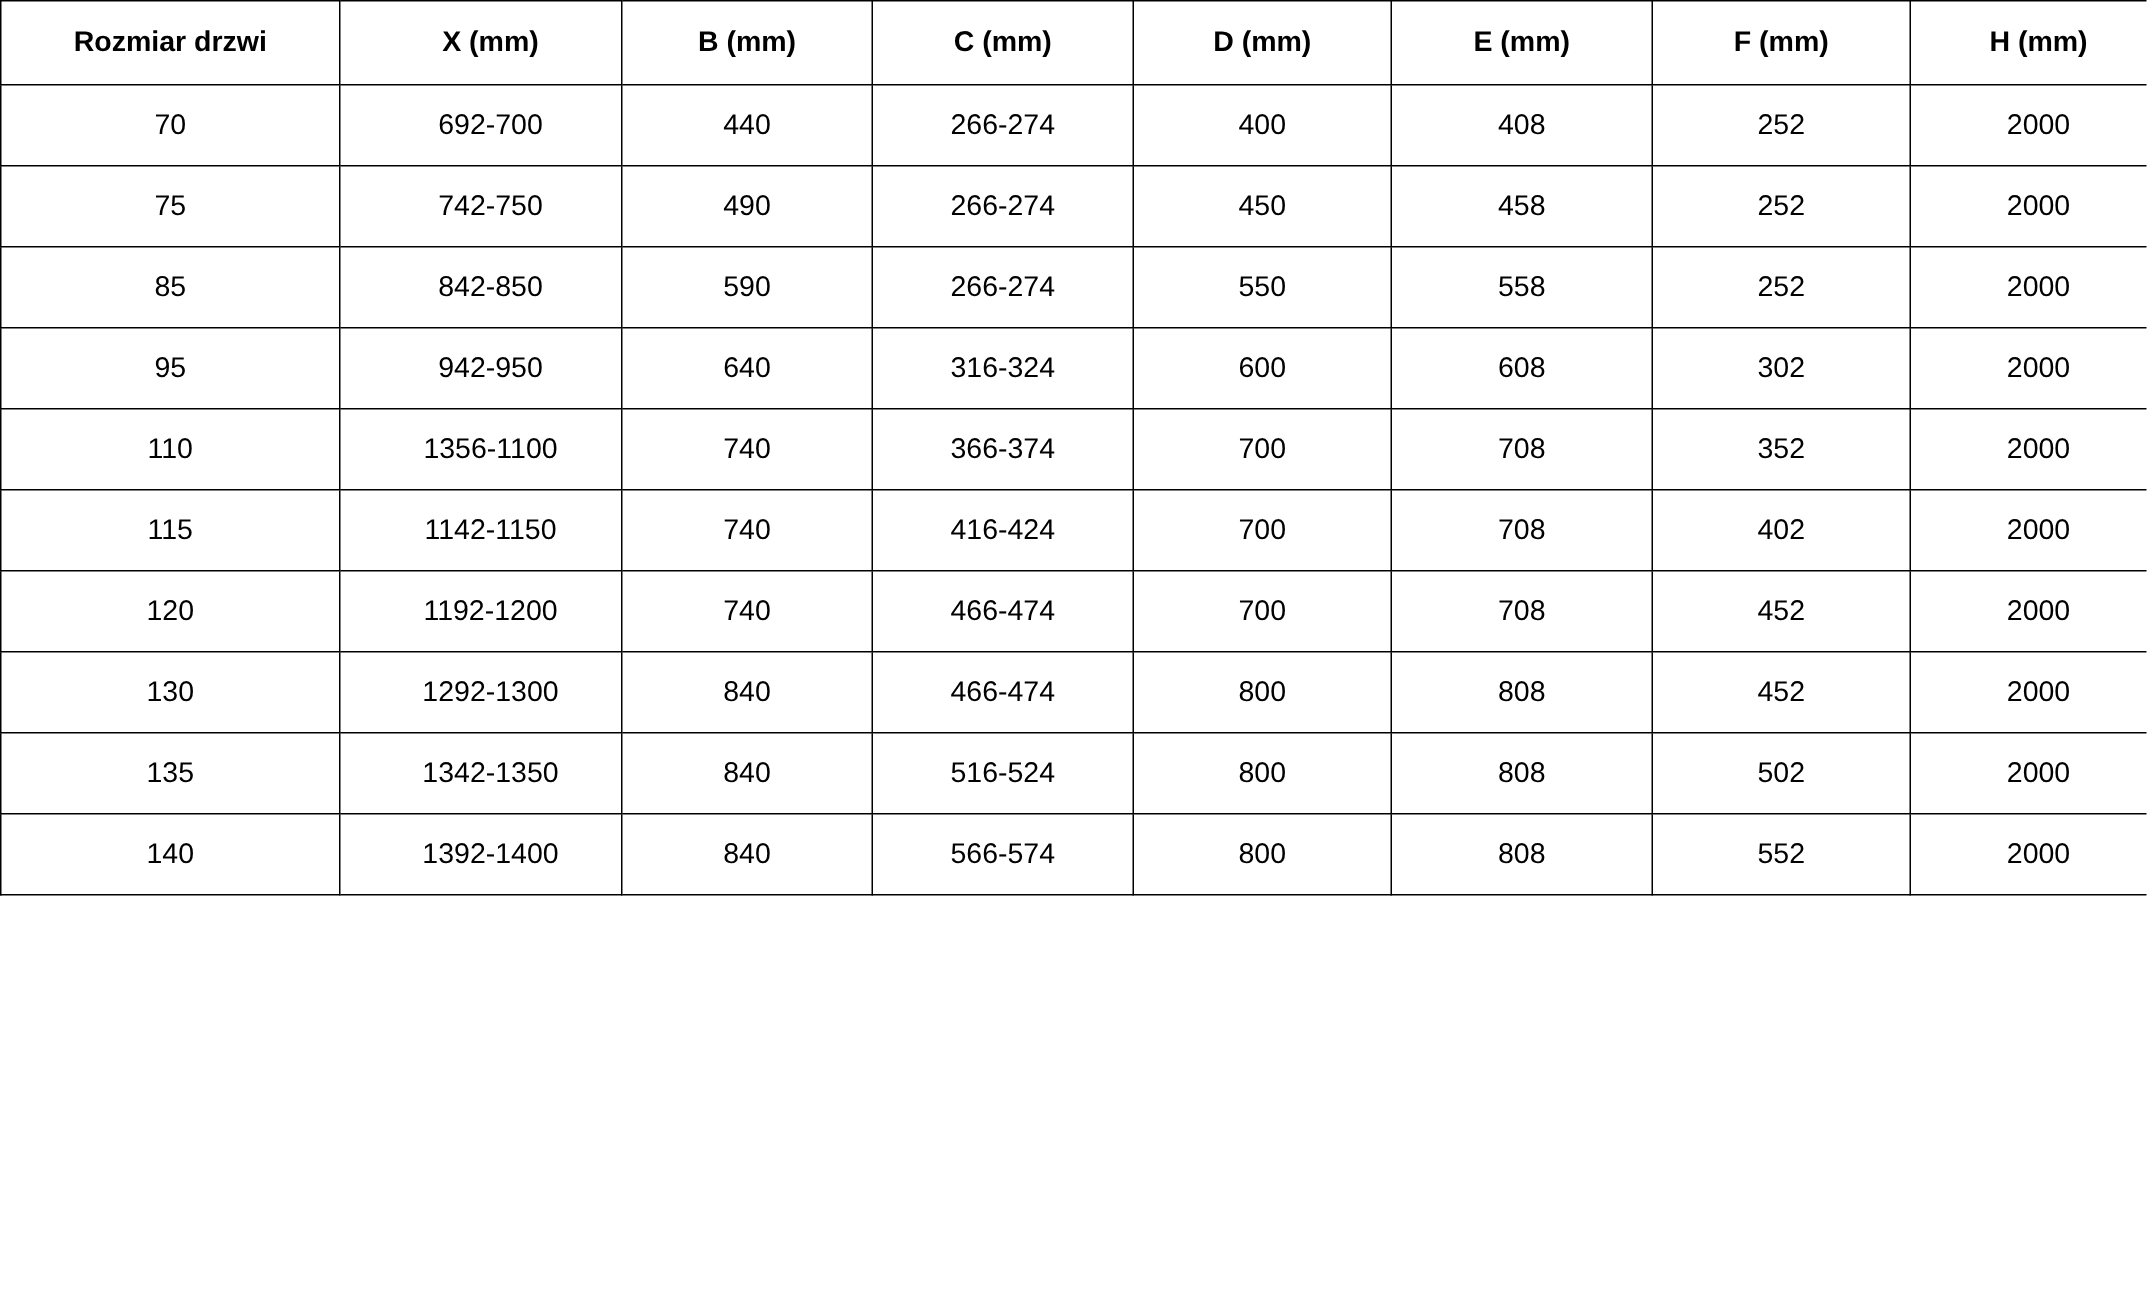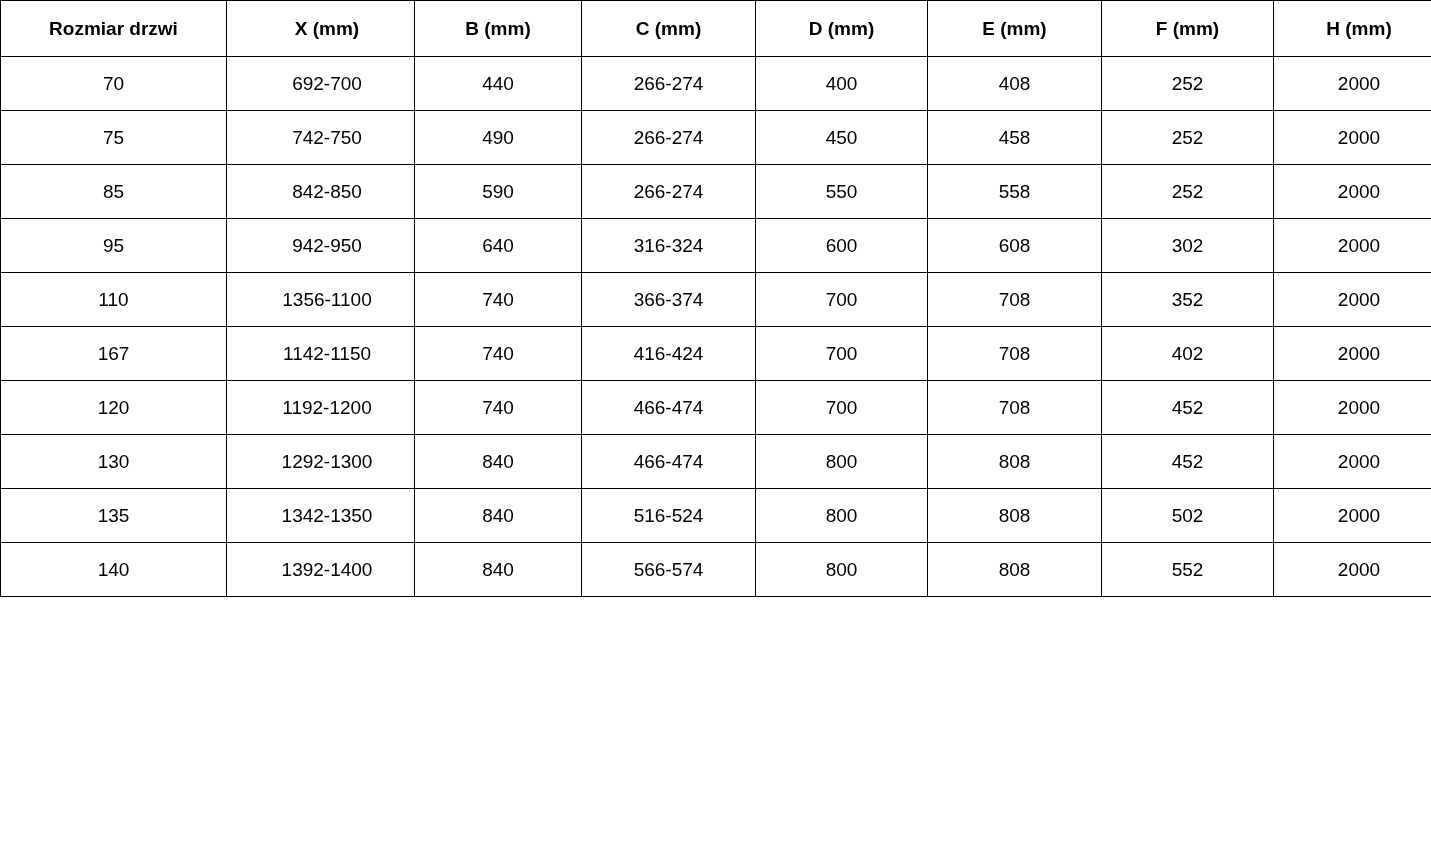--- a/index.html
+++ b/index.html
@@ -131,21 +131,21 @@
         <td class="first-col">110</td>
         <td class="col-x">1356-1100</td>
         <td class="col-b">740</td>
         <td class="col-c">366-374</td>
         <td class="col-d">700</td>
         <td class="col-e">708</td>
         <td class="col-f">352</td>
         <td class="col-h">2000</td>
       </tr>
       <tr>
-        <td class="first-col">167</td>
+        <td class="first-col">115</td>
         <td class="col-x">1142-1150</td>
         <td class="col-b">740</td>
         <td class="col-c">416-424</td>
         <td class="col-d">700</td>
         <td class="col-e">708</td>
         <td class="col-f">402</td>
         <td class="col-h">2000</td>
       </tr>
       <tr>
         <td class="first-col">120</td>

